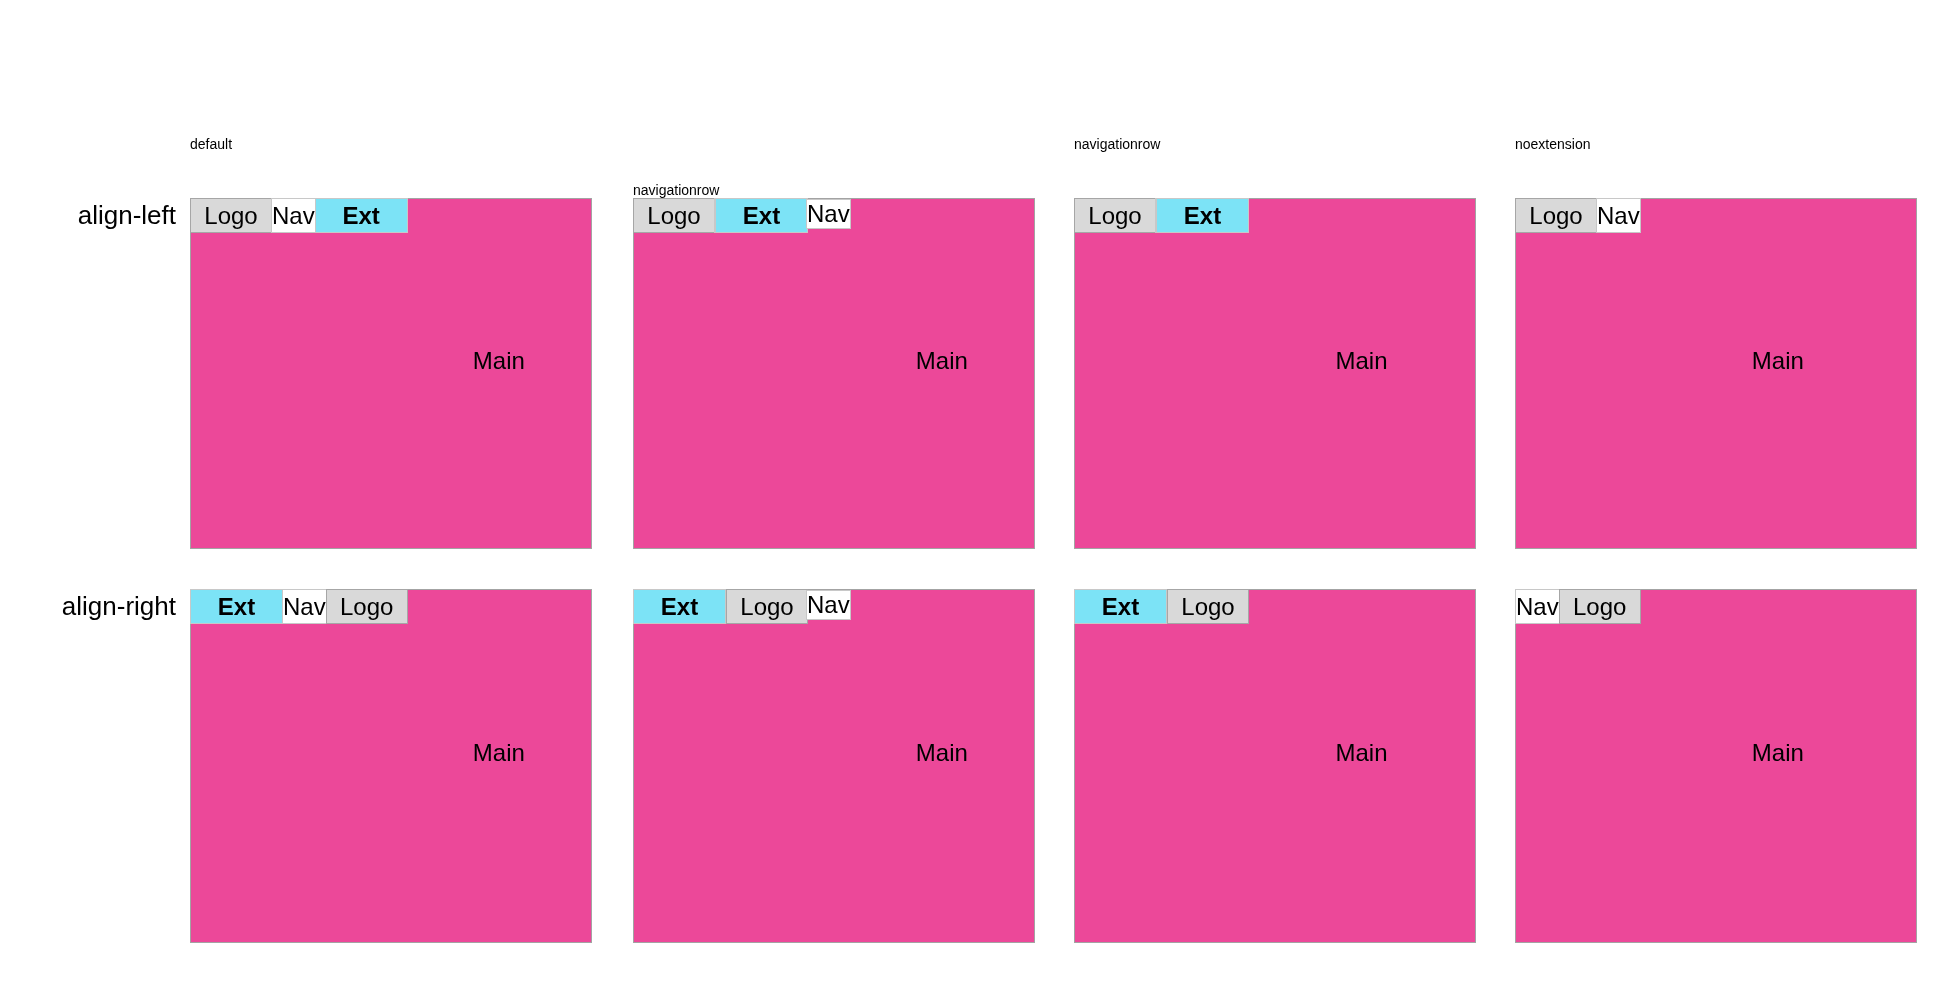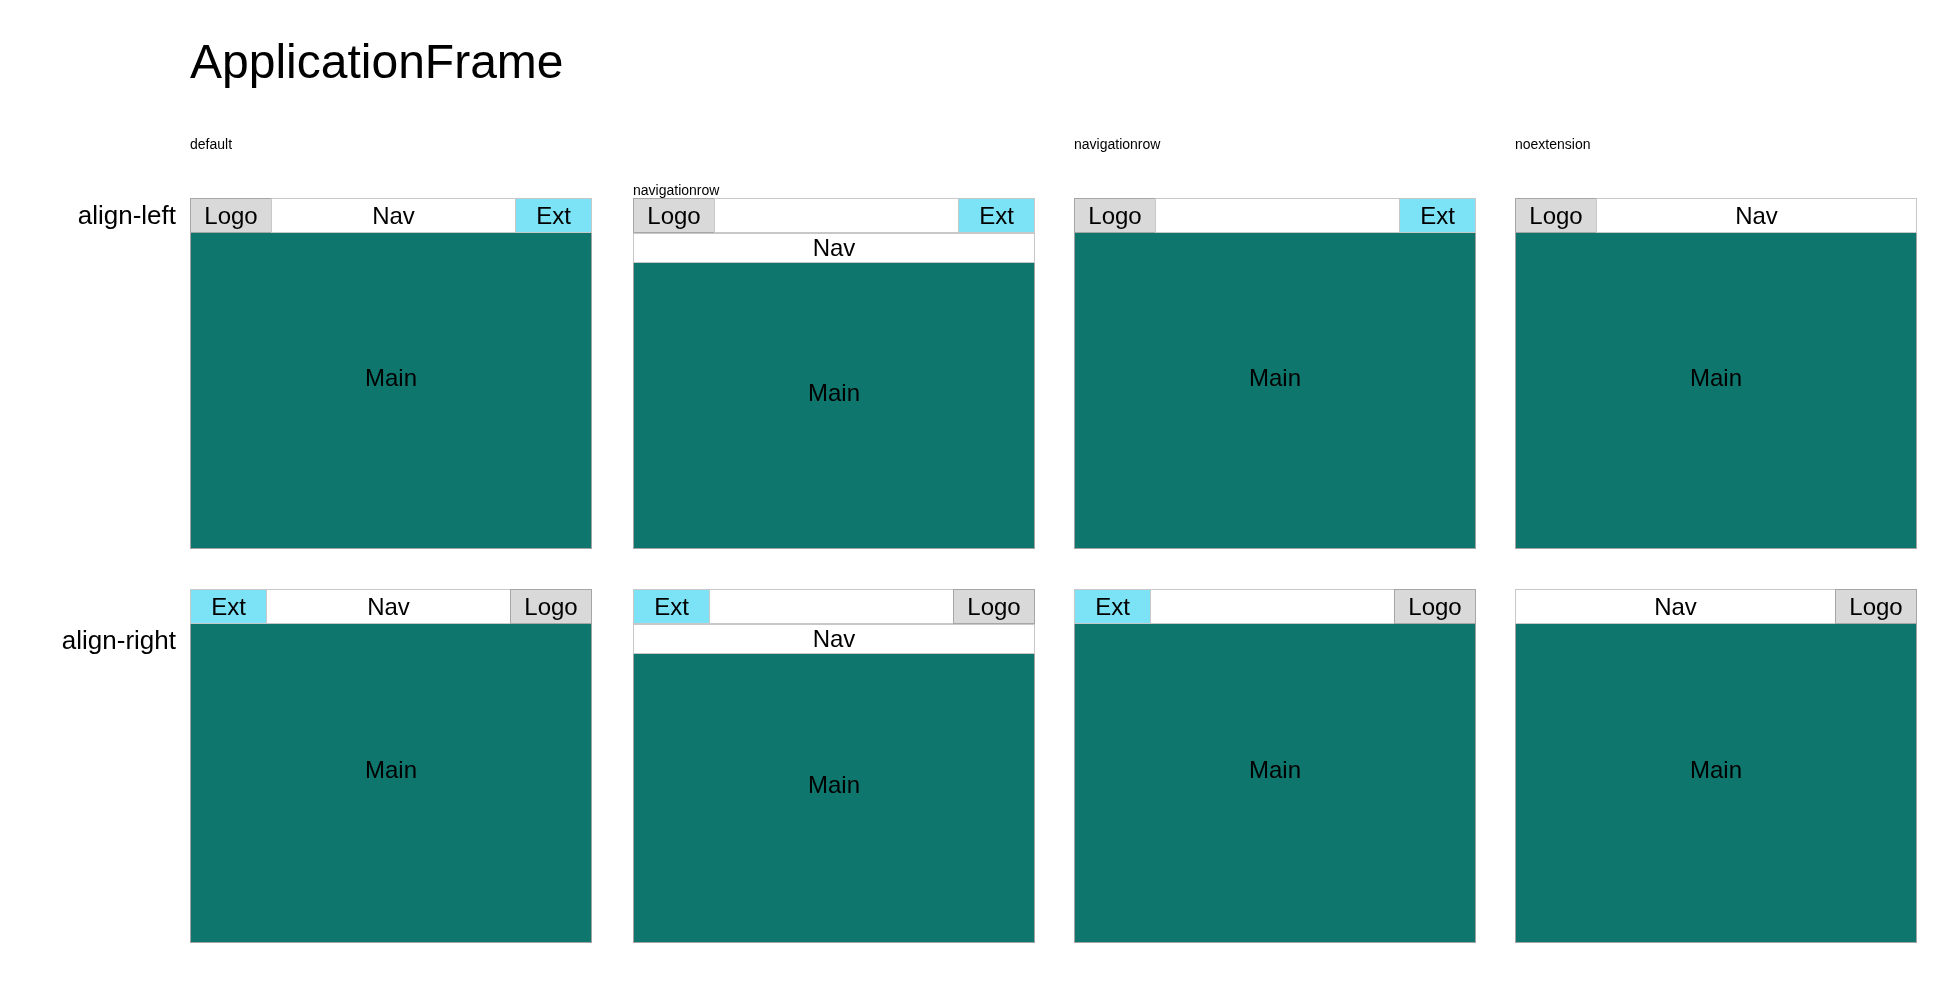--- a/index.html
+++ b/index.html
@@ -35,29 +35,29 @@
   .row-label {
     position: absolute;
     left: 0;
     width: 176px;
     text-align: right;
     font-size: 26px;
     line-height: 28px;
     white-space: nowrap;
   }
   .r0 { top: 201px; }
-  .r1 { top: 626px; }
+  .r1 { top: 592px; }
   .cell {
     position: absolute;
     width: 402px;
     box-sizing: border-box;
-    background: #0f766e;
+    background: #ec4899;
     border: 1px solid var(--frame-border, #a3a3a3);
     display: flex;
-    flex-direction: column;
+    flex-direction: row;
     justify-content: flex-end;
   }
   .header {
     flex: none;
     display: flex;
     height: 35px;
     margin: -1px -1px 0 -1px;
   }
   .hbox {
     box-sizing: border-box;
@@ -71,22 +71,23 @@
   }
   .hbox + .hbox { margin-left: -1px; }
   .hbox.logo {
     flex: none;
     width: 82px;
     background: var(--logo-bg, #d9d9d9);
     border-color: var(--logo-border, #a6a6a6);
   }
   .hbox.ext {
     flex: none;
-    width: 77px;
+    width: 93px;
     background: var(--ext-bg, #7ce3f6);
+    font-weight: bold;
   }
   .hbox.nav, .hbox.spacer { flex: 1 1 auto; }
   .navrow {
     flex: none;
     height: 30px;
     box-sizing: border-box;
     margin: 0 -1px;
     border: 1px solid var(--box-border, #c8c8c8);
     background: #ffffff;
     display: flex;
@@ -102,21 +103,20 @@
     justify-content: center;
     font-size: 24px;
     box-sizing: border-box;
     padding-bottom: 26px;
   }
 </style>
 </head>
 <body>
 
 <div class="canvas">
-  <div class="title">ApplicationFrame</div>
 
   <div class="col-label c0">default</div>
   <div class="col-label c1">navigationrow</div>
   <div class="col-label c2">navigationrow</div>
   <div class="col-label c3">noextension</div>
 
   <div class="row-label r0">align-left</div>
   <div class="row-label r1">align-right</div>
 
   <div id="grid">

